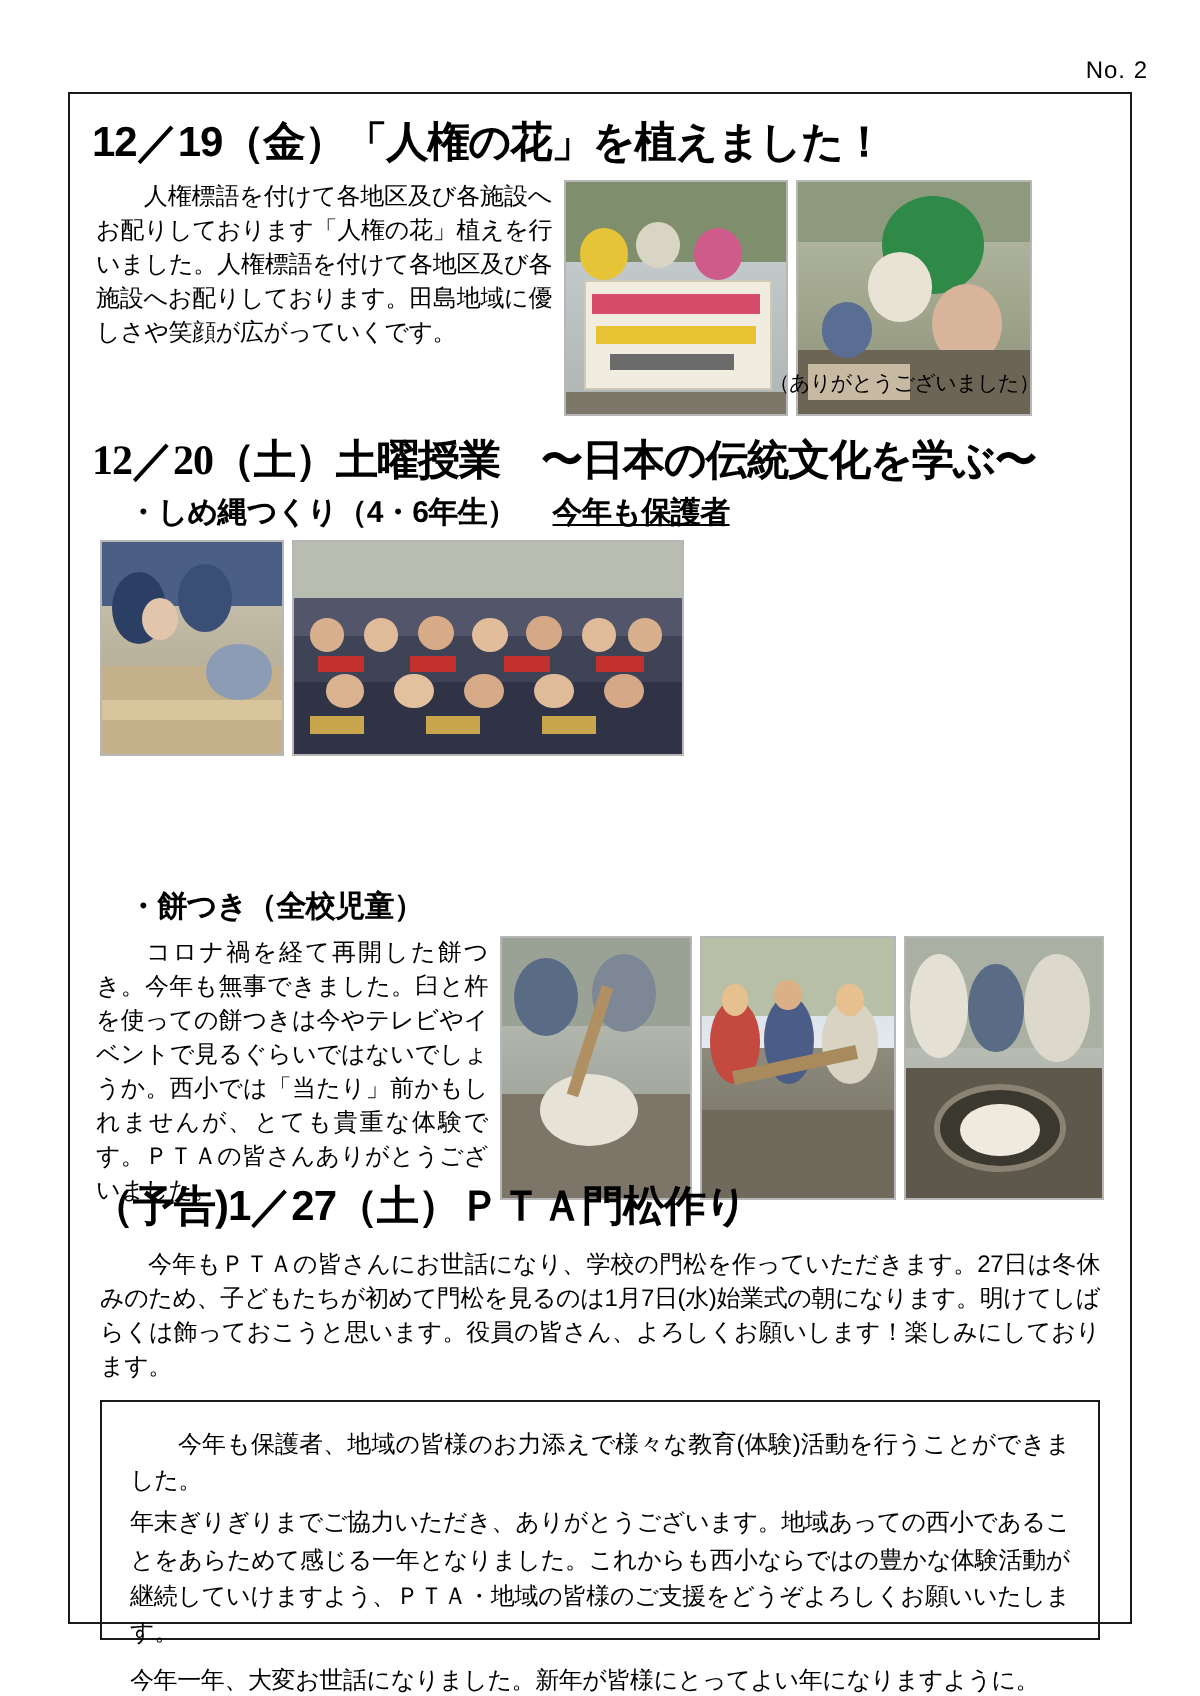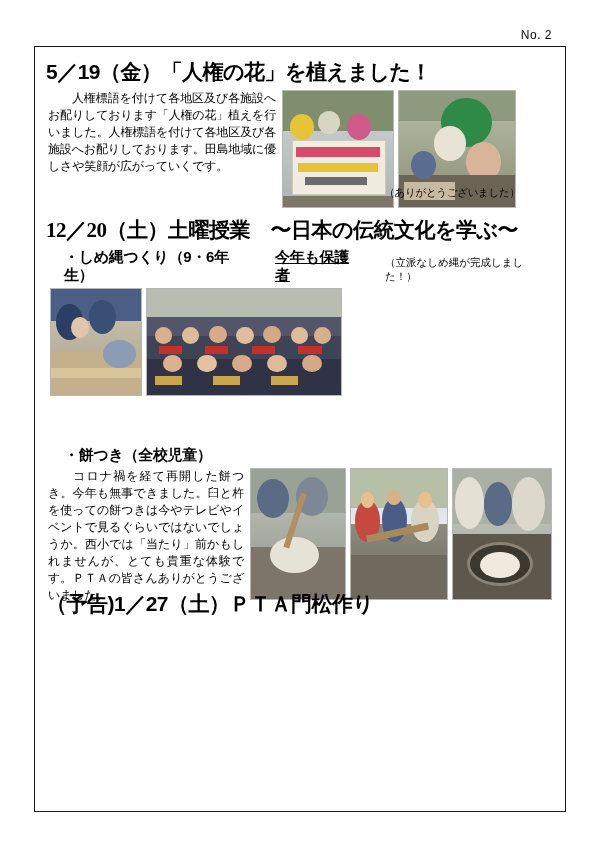--- a/index.html
+++ b/index.html
@@ -16,21 +16,21 @@
   }
   .page {
     position: relative;
     width: 600px;
     height: 848px;
     box-sizing: border-box;
   }
   .page-number {
     position: absolute;
     top: 28px;
-    right: 48px;
+    right: 26px;
     font-size: 12px;
     letter-spacing: 0.5px;
   }
   .frame {
     position: absolute;
     left: 34px;
     top: 46px;
     width: 532px;
     height: 766px;
     border: 1.5px solid #1b1b1b;
@@ -145,20 +145,21 @@
   .s3 {
     position: absolute;
     left: 0;
     top: 390px;
     width: 508px;
   }
   .s3-head {
     display: flex;
     align-items: center;
     margin-left: 18px;
+    font-family: Liberation Mono, monospace;
   }
   .s3-head .org { margin-left: 16px; }
   .s3-row {
     display: flex;
     margin-top: 4px;
   }
   .s3-text {
     width: 196px;
     padding-left: 2px;
   }
@@ -235,21 +236,21 @@
 
 <div class="page">
 
   <div class="page-number">No. 2</div>
 
   <div class="frame"></div>
 
   <div class="inner">
 
     <div class="s1">
-      <h1 class="sec s1-title">5／19（金）「人権の花」を植えました！</h1>
+      <h1 class="sec s1-title">12／19（金）「人権の花」を植えました！</h1>
 
       <div class="s1-row">
         <div class="s1-text body-text">
           <p>　人権標語を付けて各地区及び各施設へお配りしております「人権の花」植えを行いました。人権標語を付けて各地区及び各施設へお配りしております。田島地域に優しさや笑顔が広がっていくです。</p>
         </div>
         <div class="s1-photos">
 
           <div class="photo" style="width:112px;height:118px;">
             <div class="indoor" style="background:linear-gradient(#cdd4d8,#aeb4b2);"></div>
             <div class="rect" style="left:0;top:0;width:100%;height:34%;background:#7f8f6e;"></div>
@@ -277,23 +278,22 @@
         </div>
       </div>
 
       <div class="s1-cap caption">（ありがとうございました）</div>
     </div>
 
     <div class="s2">
       <h1 class="sec s2-title">12／20（土）土曜授業　〜日本の伝統文化を学ぶ〜</h1>
 
       <div class="s2a-head">
-        <h2 class="sub bullet-title">・しめ縄つくり（9・6年生）</h2>
+        <h2 class="sub bullet-title">・しめ縄つくり（4・6年生）</h2>
         <h2 class="sub org">今年も保護者</h2>
-        <span class="note">（立派なしめ縄が完成しました！）</span>
       </div>
 
       <div class="s2a-row">
         <div class="s2a-photos">
 
           <div class="photo" style="width:92px;height:108px;">
             <div class="indoor" style="background:linear-gradient(#cfc9b5,#a79f89);"></div>
             <div class="rect" style="left:0;top:0;width:100%;height:30%;background:#4b5f86;"></div>
             <div class="blob" style="left:6%;top:14%;width:30%;height:34%;background:#2b3e63;"></div>
             <div class="blob" style="left:42%;top:10%;width:30%;height:32%;background:#3a4f76;"></div>
@@ -379,17 +379,25 @@
             <div class="blob" style="left:14%;top:56%;width:68%;height:34%;background:#3b3830;border:3px solid #8a8272;box-sizing:border-box;"></div>
             <div class="blob" style="left:28%;top:64%;width:40%;height:20%;background:#efeadd;"></div>
           </div>
 
         </div>
       </div>
     </div>
 
     <div class="s4">
       <h1 class="sec s4-title">（予告)1／27（土）ＰＴＡ門松作り</h1>
+      <div class="s4-text body-text">
+        <p>　今年もＰＴＡの皆さんにお世話になり、学校の門松を作っていただきます。27日は冬休みのため、子どもたちが初めて門松を見るのは1月7日(水)始業式の朝になります。明けてしばらくは飾っておこうと思います。役員の皆さん、よろしくお願いします！楽しみにしております。</p>
+      </div>
     </div>
 
+    <div class="closing">
+      <p class="first">今年も保護者、地域の皆様のお力添えで様々な教育(体験)活動を行うことができました。</p>
+      <p>年末ぎりぎりまでご協力いただき、ありがとうございます。地域あっての西小であることをあらためて感じる一年となりました。これからも西小ならではの豊かな体験活動が継続していけますよう、ＰＴＡ・地域の皆様のご支援をどうぞよろしくお願いいたします。</p>
+      <p class="last">今年一年、大変お世話になりました。新年が皆様にとってよい年になりますように。</p>
+    </div>
 
   </div>
 </div>
 
 </body></html>

